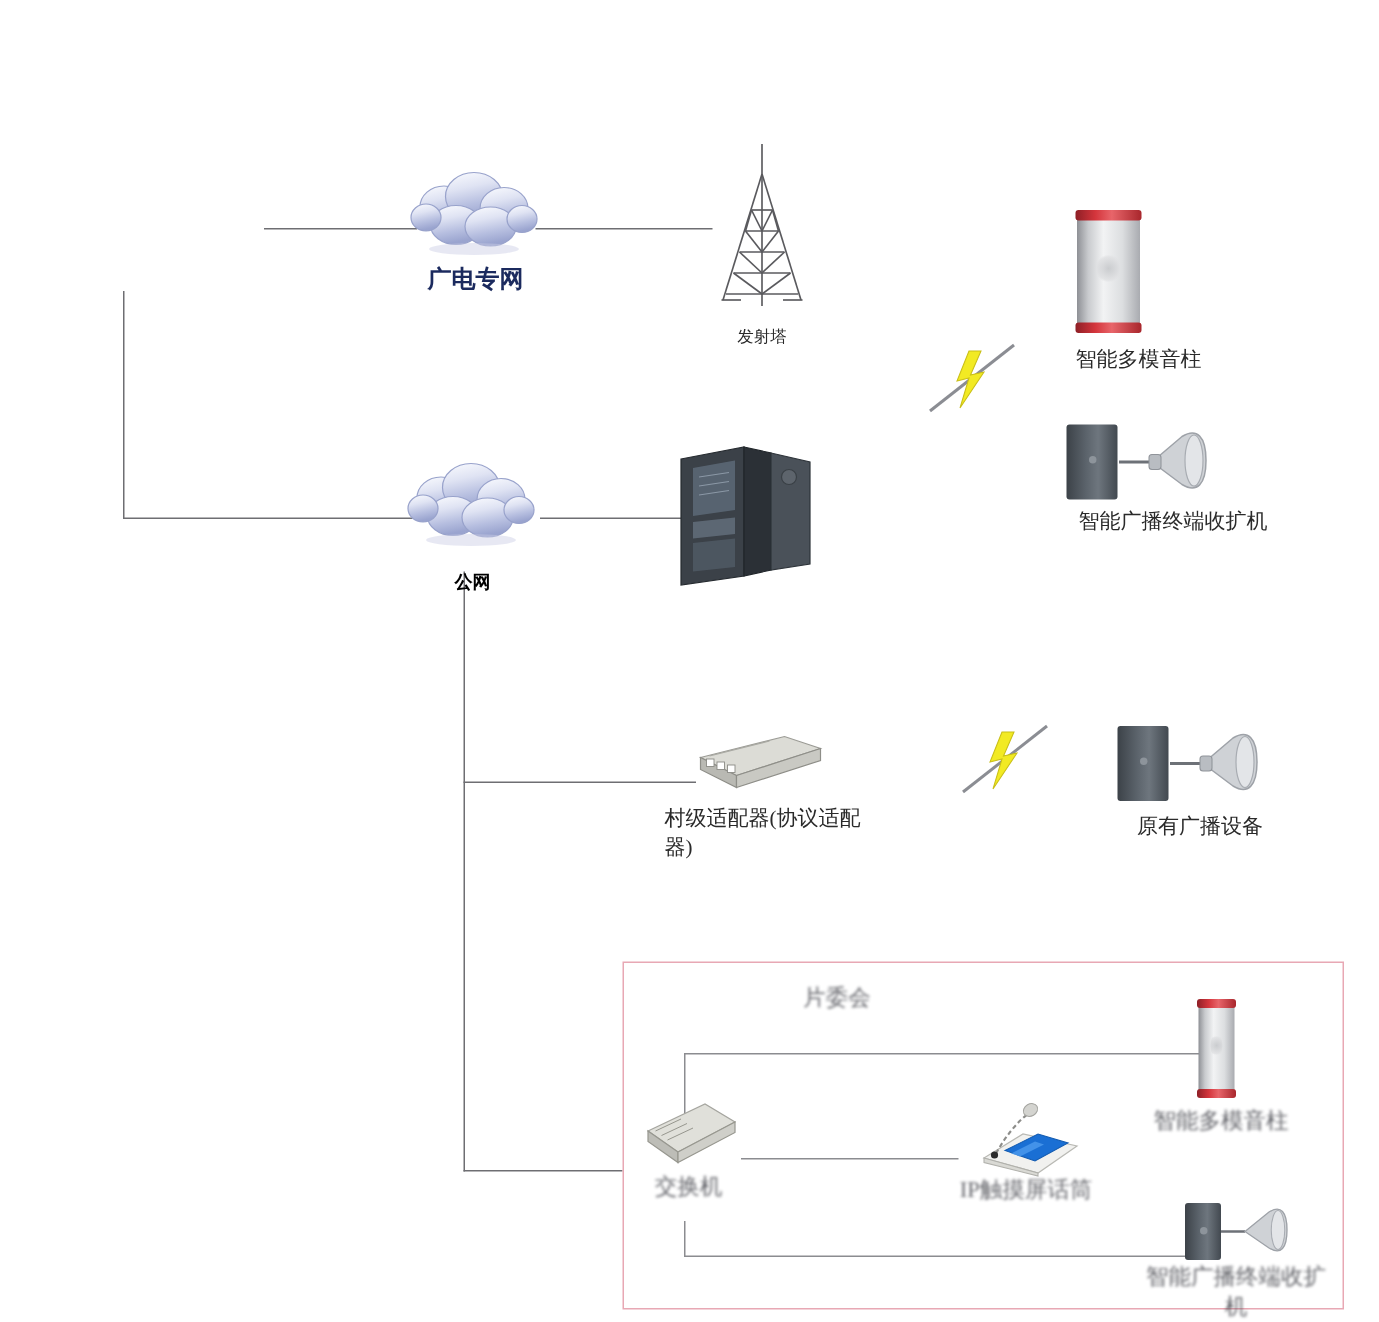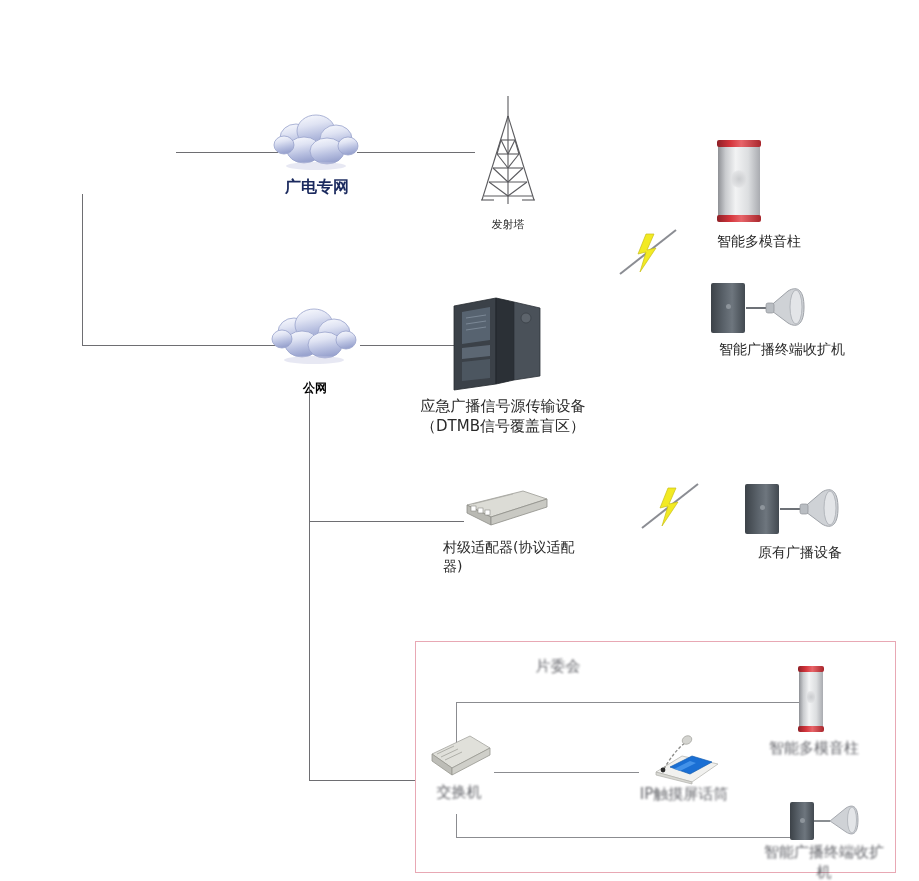--- a/index.html
+++ b/index.html
@@ -34,20 +34,21 @@
   }
 
   
   .label {
     position: absolute;
     font-size: 14px;
     color: #2a2a2a;
     text-align: center;
     line-height: 1.35;
     white-space: pre-line;
+    font-family: Liberation Serif, serif;
   }
   .label.blue { color: #1b2a5e; font-weight: bold; }
   .label.blur {
     color: #55565c;
     filter: blur(0.9px);
     font-size: 15px;
     opacity: .92;
   }
 
   
@@ -291,22 +292,20 @@
       <polygon points="62,6 88,12 88,80 62,84" fill="#4a5159" stroke="#2e343a" stroke-width="0.8"></polygon>
       <polygon points="10,16 38,11 38,44 10,48" fill="#5d6a78" opacity="0.85"></polygon>
       <polygon points="10,52 38,49 38,60 10,63" fill="#6b7886" opacity="0.7"></polygon>
       <polygon points="10,66 38,63 38,82 10,85" fill="#545f6b" opacity="0.7"></polygon>
       <circle cx="74" cy="22" r="5" fill="#5d646c" stroke="#3a4046" stroke-width="0.8"></circle>
       <line x1="14" y1="22" x2="34" y2="19" stroke="#8b98a6" stroke-width="0.7"></line>
       <line x1="14" y1="28" x2="34" y2="25" stroke="#8b98a6" stroke-width="0.7"></line>
       <line x1="14" y1="34" x2="34" y2="31" stroke="#8b98a6" stroke-width="0.7"></line>
     </svg>
   </div>
-  <div class="label" style="left:378px; top:396px; width:250px; font-size:15px;">应急广播信号源传输设备
-（DTMB信号覆盖盲区）</div>
 
   <div class="rack" style="left:461px; top:487px; width:90px; height:44px;">
     <svg width="90" height="44" viewBox="0 0 90 44">
       <polygon points="6,18 62,4 86,12 30,30" fill="#dcdcd6" stroke="#9c9c96" stroke-width="0.8"></polygon>
       <polygon points="6,18 30,30 30,38 6,26" fill="#b9b9b3" stroke="#8e8e88" stroke-width="0.8"></polygon>
       <polygon points="30,30 86,12 86,20 30,38" fill="#c9c9c3" stroke="#8e8e88" stroke-width="0.8"></polygon>
       <rect x="10" y="19" width="5" height="5" fill="#ffffff" stroke="#8a8a85" stroke-width="0.6"></rect>
       <rect x="17" y="21" width="5" height="5" fill="#ffffff" stroke="#8a8a85" stroke-width="0.6"></rect>
       <rect x="24" y="23" width="5" height="5" fill="#ffffff" stroke="#8a8a85" stroke-width="0.6"></rect>
       <line x1="12" y1="17" x2="52" y2="7" stroke="#a9a9a3" stroke-width="0.7"></line>

